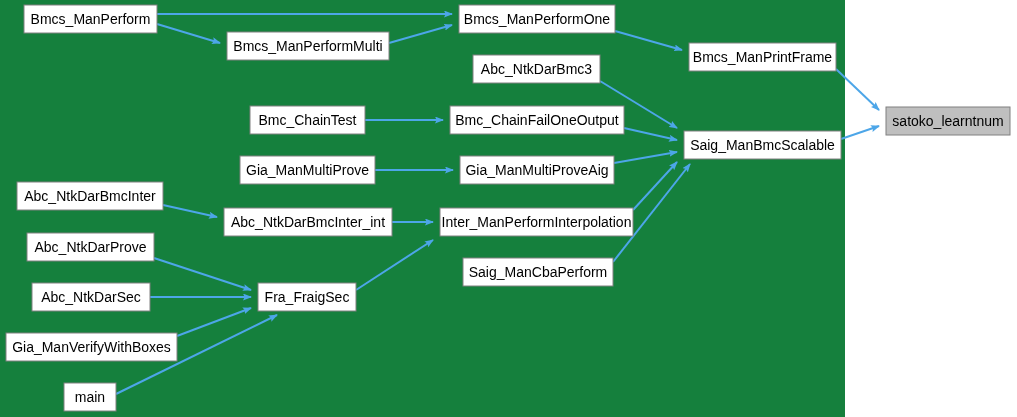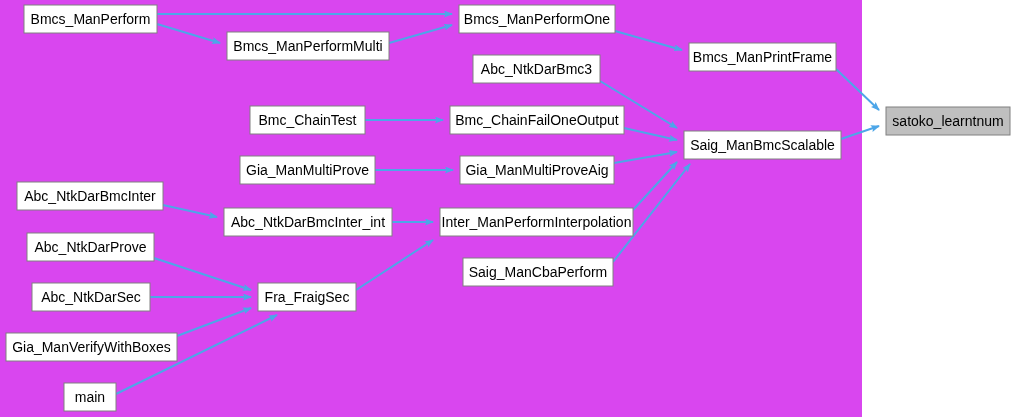--- a/index.html
+++ b/index.html
@@ -10,22 +10,21 @@
   body {
     width: 1017px;
     height: 417px;
     font-family: "Liberation Sans", sans-serif;
     overflow: hidden;
   }
   #graph-root {
     position: relative;
     width: 845px;
     height: 417px;
-    background: #d946ef;
-    padding-left: 17px;
+    background: #15803d;
   }
   svg.graph-canvas {
     position: absolute;
     left: 0;
     top: 0;
     width: 1017px;
     height: 417px;
     display: block;
   }
   .node-rect {

